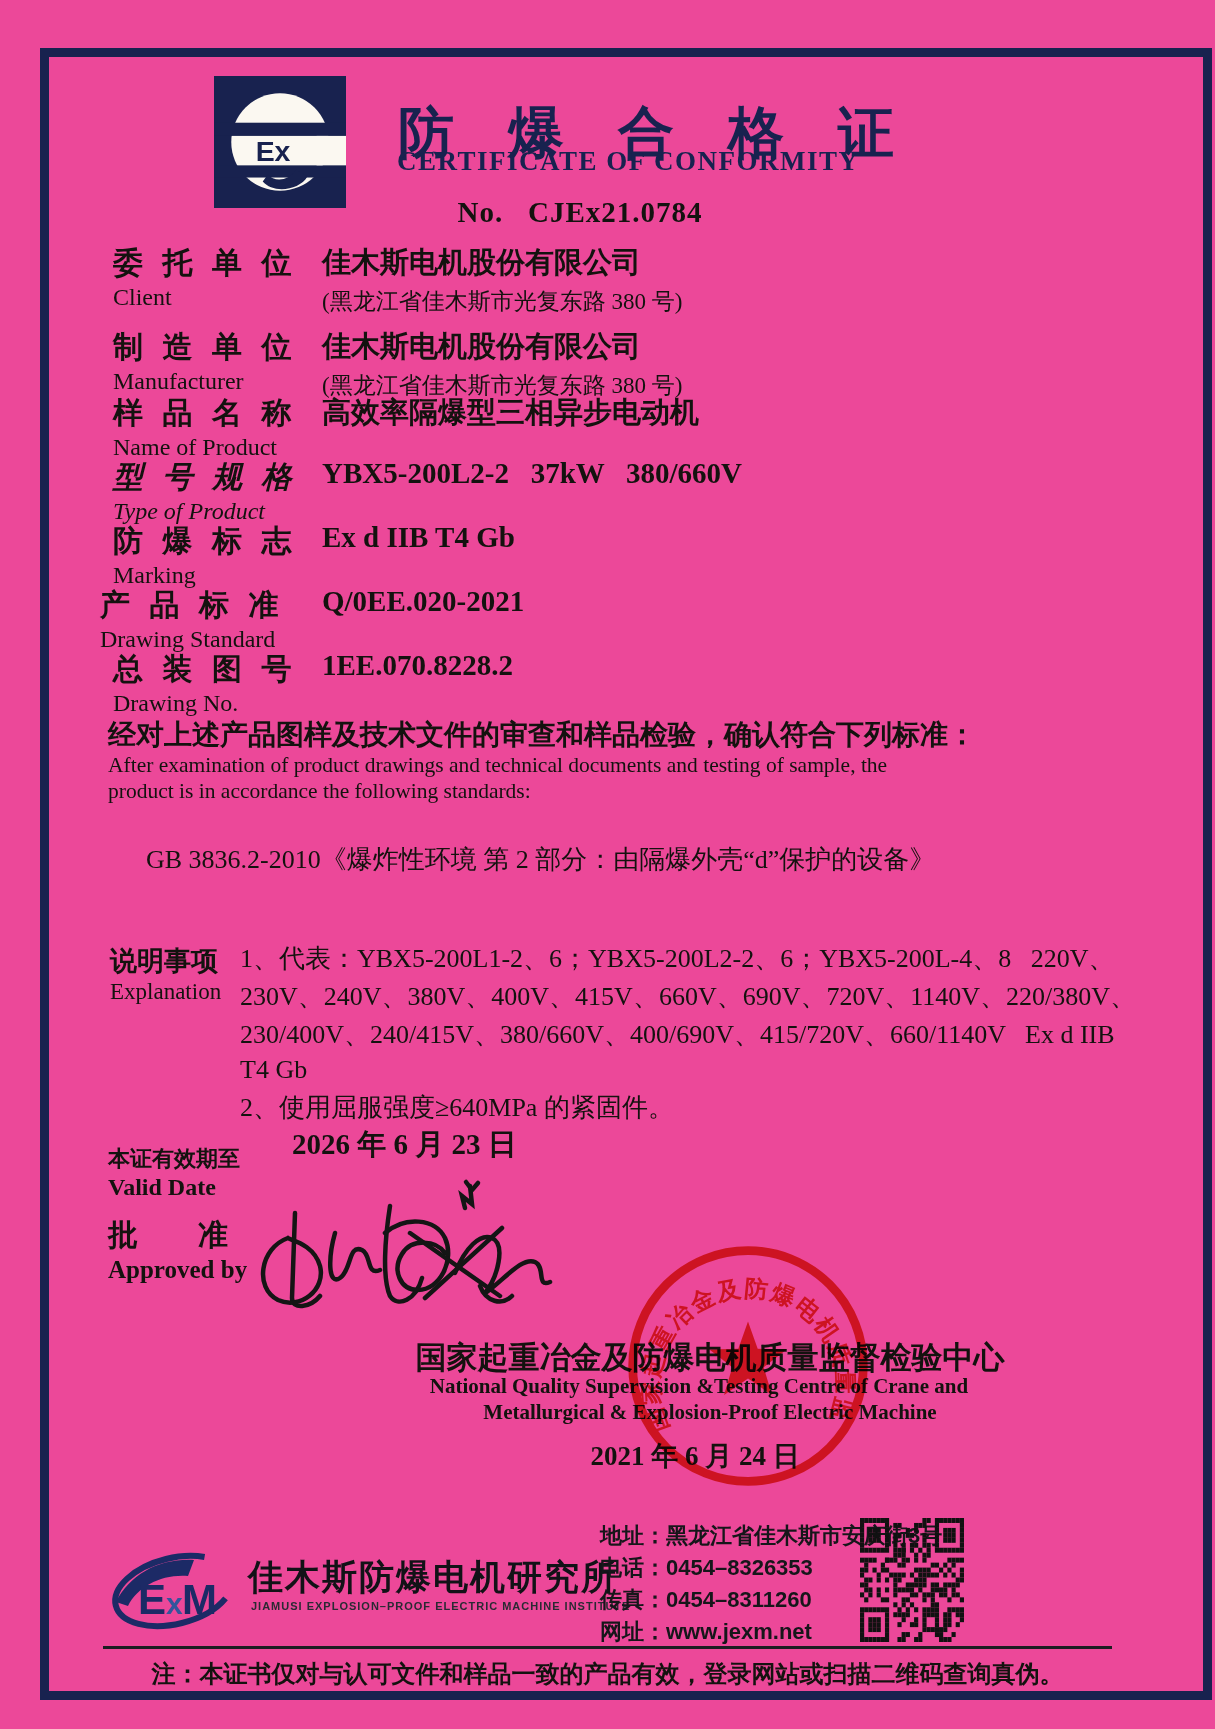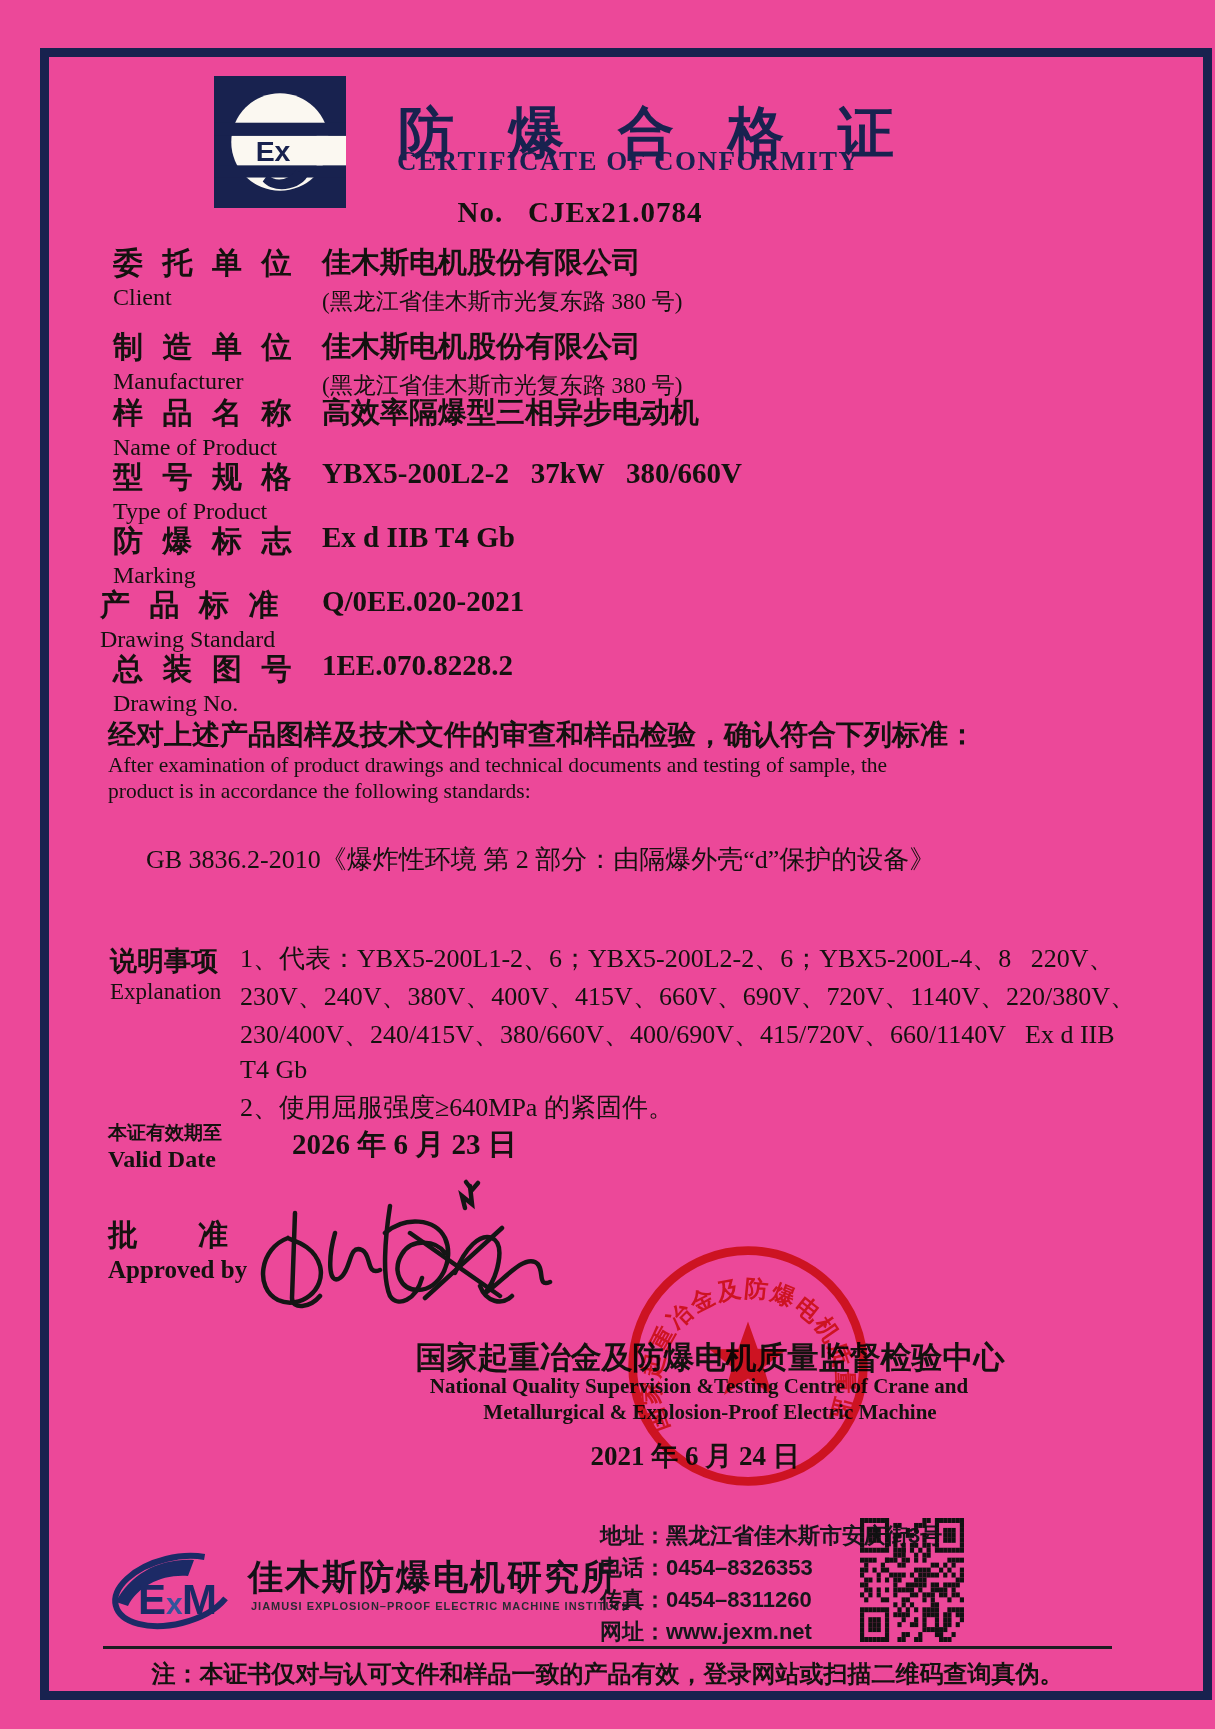--- a/index.html
+++ b/index.html
@@ -68,21 +68,21 @@
     <div class="fval pre">佳木斯电机股份有限公司</div>
     <div class="fnote" style="margin-top:3px;">(黑龙江省佳木斯市光复东路 380 号)</div>
   </div>
 
   <div class="abs" style="left:113px;top:393px;">
     <div class="flabel">样 品 名 称</div>
     <div class="flabel-en">Name of Product</div>
   </div>
   <div class="abs fval pre" style="left:322px;top:393px;">高效率隔爆型三相异步电动机</div>
 
-  <div class="abs" style="left:113px;top:457px;">
+  <div class="abs" style="left:113px;top:457px;font-style:italic;">
     <div class="flabel">型 号 规 格</div>
     <div class="flabel-en">Type of Product</div>
   </div>
   <div class="abs fval pre" style="left:322px;top:457px;">YBX5-200L2-2   37kW   380/660V</div>
 
   <div class="abs" style="left:113px;top:521px;">
     <div class="flabel">防 爆 标 志</div>
     <div class="flabel-en">Marking</div>
   </div>
   <div class="abs fval pre" style="left:322px;top:521px;">Ex d IIB T4 Gb</div>
@@ -107,21 +107,21 @@
     <div style="font-size:27px;font-weight:bold;">说明事项</div>
     <div style="font-size:23px;">Explanation</div>
   </div>
   <div class="abs expl pre" style="left:240px;top:941px;">1、代表：YBX5-200L1-2、6；YBX5-200L2-2、6；YBX5-200L-4、8   220V、</div>
   <div class="abs expl pre" style="left:240px;top:979px;">230V、240V、380V、400V、415V、660V、690V、720V、1140V、220/380V、</div>
   <div class="abs expl pre" style="left:240px;top:1017px;">230/400V、240/415V、380/660V、400/690V、415/720V、660/1140V   Ex d IIB</div>
   <div class="abs expl pre" style="left:240px;top:1055px;">T4 Gb</div>
   <div class="abs expl pre" style="left:240px;top:1090px;">2、使用屈服强度≥640MPa 的紧固件。</div>
 
   <div class="abs" style="left:108px;top:1120px;">
-    <div style="font-size:19px;font-weight:bold;">本证有效期至</div>
+    <div style="font-size:22px;font-weight:bold;margin-top:24px;">本证有效期至</div>
     <div style="font-size:24px;font-weight:bold;">Valid Date</div>
   </div>
   <div class="abs fval" style="left:292px;top:1125px;">2026 年 6 月 23 日</div>
 
   <div class="abs" style="left:108px;top:1215px;">
     <div class="sig-label">批　　准</div>
     <div style="font-size:25px;font-weight:600;">Approved by</div>
   </div>
   <svg class="abs" style="left:240px;top:1178px;" width="340" height="165" viewBox="0 0 340 165">
     <g fill="none" stroke="#151515" stroke-width="4.5" stroke-linecap="round">

